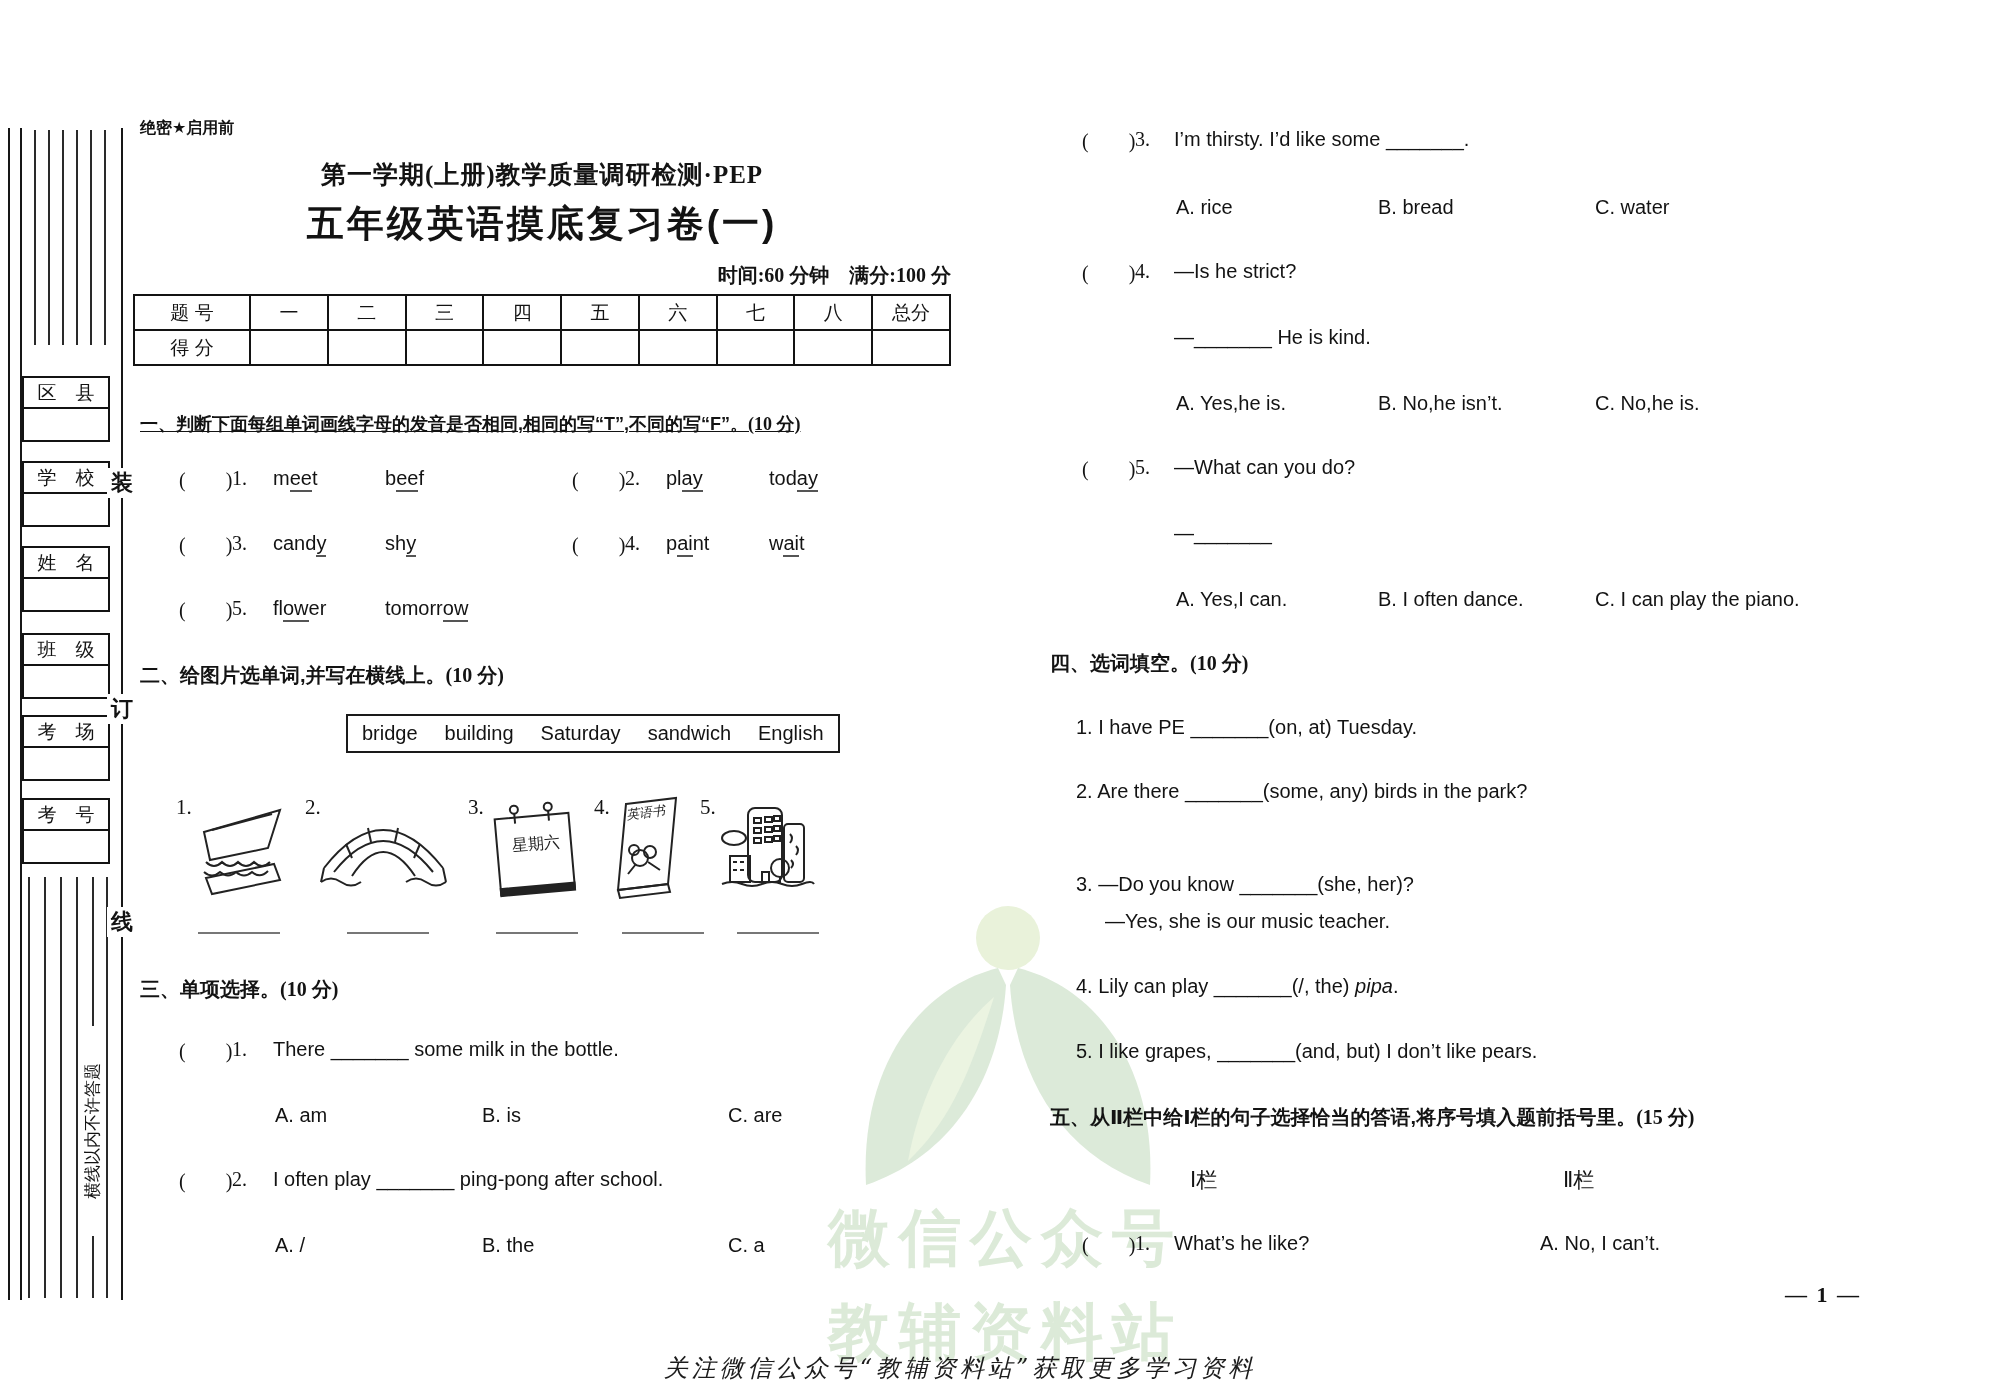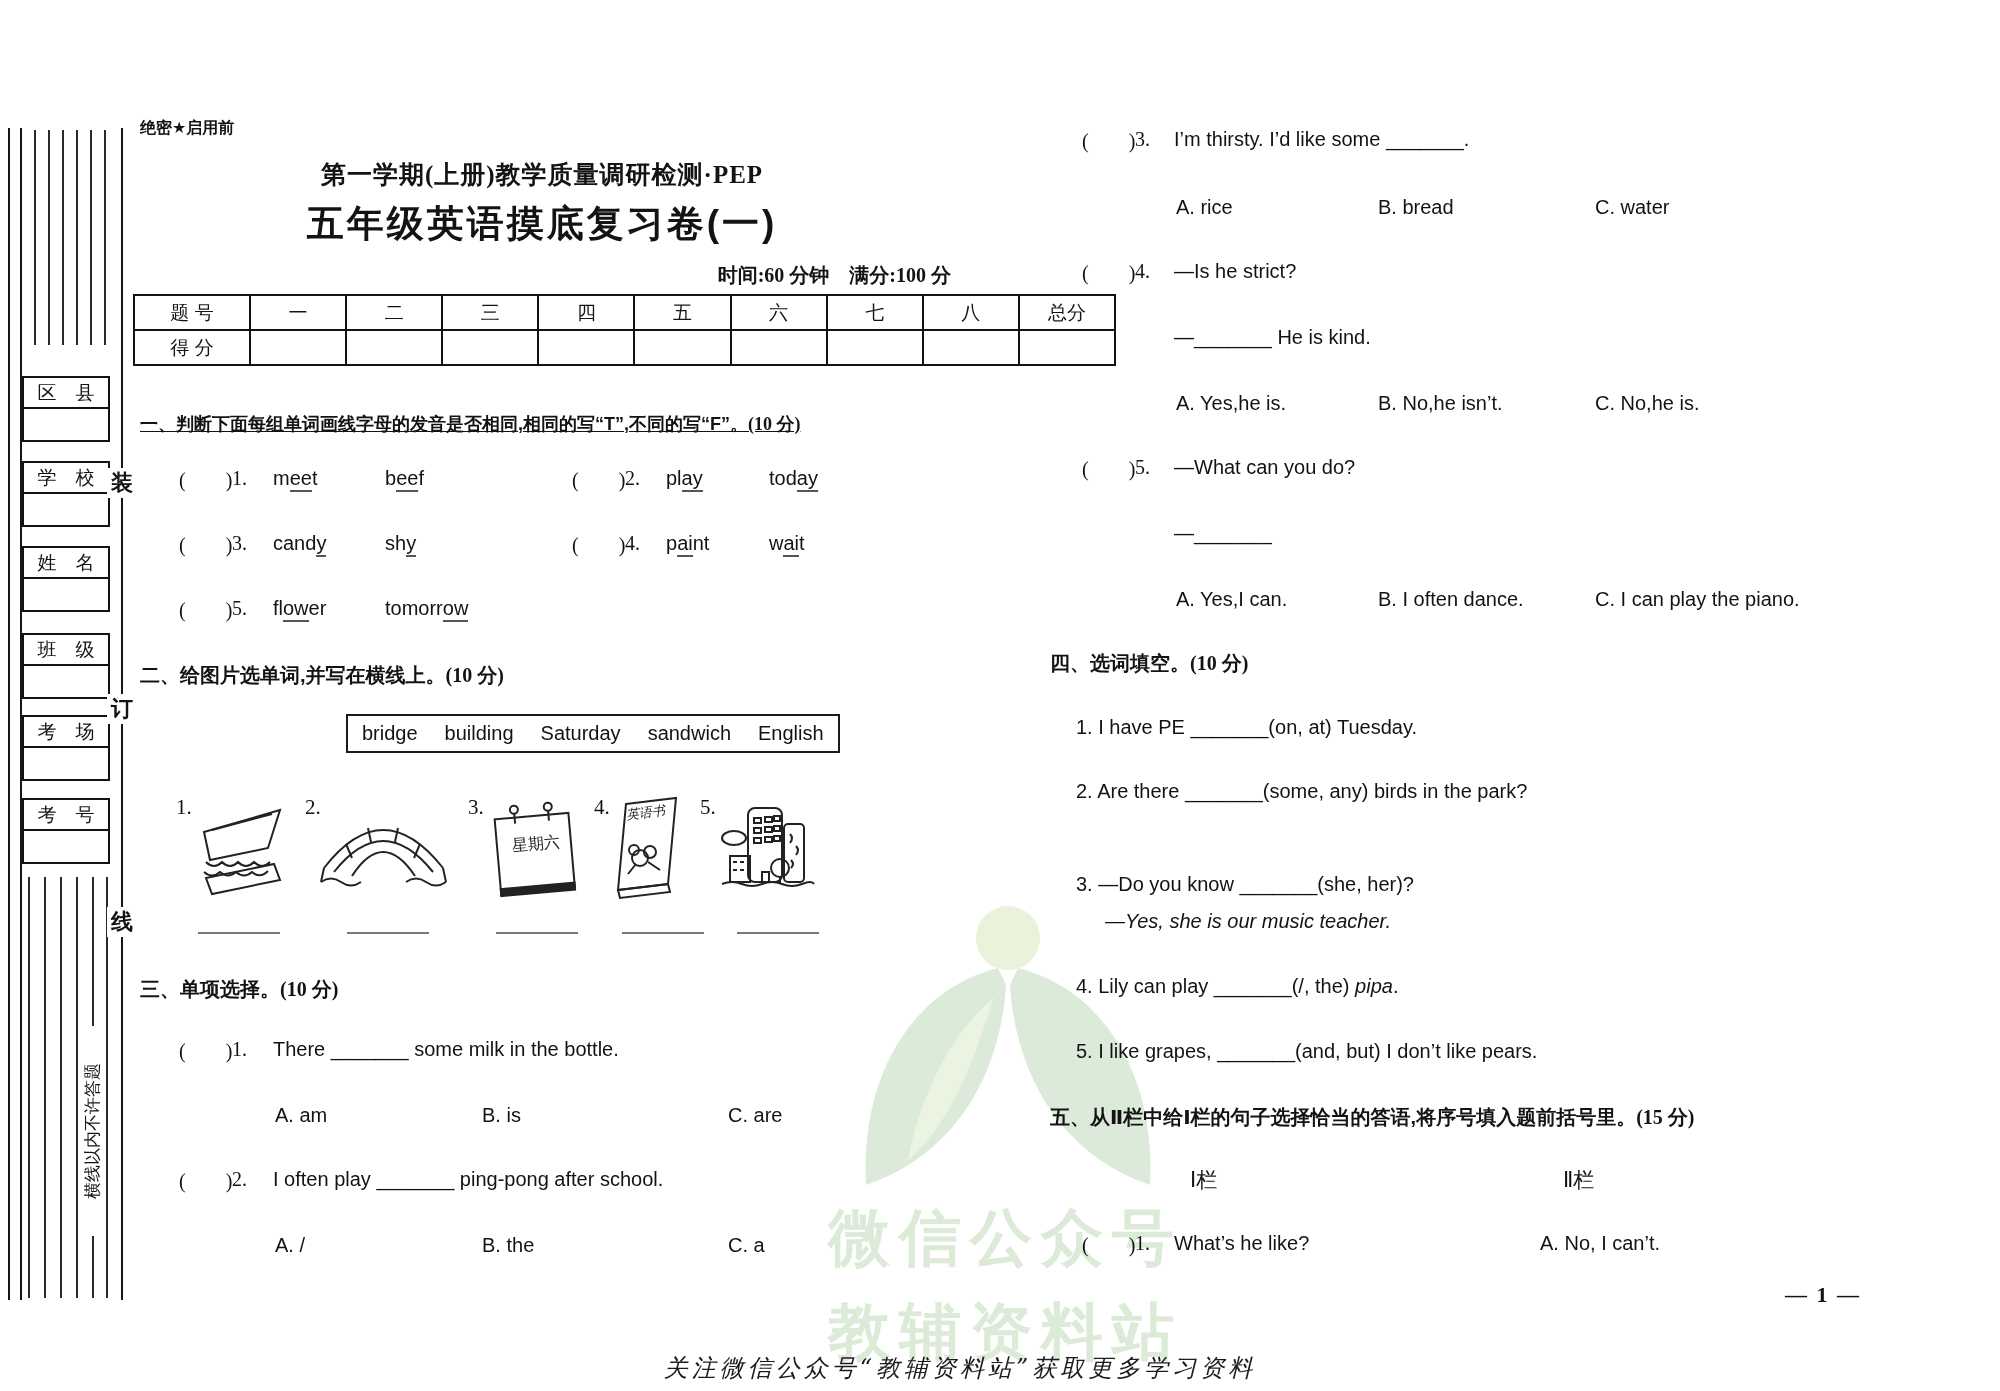--- a/index.html
+++ b/index.html
@@ -22,21 +22,21 @@
             transform:rotate(-90deg);font-size:17px;background:#fff;z-index:3;white-space:nowrap;}
   
   .h-secret{position:absolute;left:140px;top:118px;font-size:16px;font-weight:bold;z-index:2;}
   .h-sub{position:absolute;left:133px;top:158px;width:818px;text-align:center;font-size:25px;font-weight:bold;
          font-family:"Liberation Serif","DejaVu Serif",serif;letter-spacing:1px;z-index:2;}
   .h-title{position:absolute;left:133px;top:199px;width:818px;text-align:center;font-size:37px;font-weight:bold;
            letter-spacing:3px;z-index:2;}
   .h-time{position:absolute;left:133px;top:262px;width:818px;text-align:right;font-size:20px;font-weight:bold;
           font-family:"Liberation Serif","DejaVu Serif",serif;z-index:2;}
   
-  .stable{position:absolute;left:133px;top:294px;width:983px;border-collapse:collapse;z-index:2;
+  .stable{position:absolute;left:133px;top:294px;width:818px;border-collapse:collapse;z-index:2;
           font-size:19px;table-layout:fixed;padding-left:36px;}
   .stable td{border:2px solid #131313;text-align:center;height:33px;padding:0;white-space:pre;}
   
   .lcol,.rcol{position:absolute;top:0;height:1391px;z-index:2;}
   .lcol{left:140px;width:830px;}
   .rcol{left:1050px;width:900px;}
   .row{position:absolute;left:0;width:100%;height:30px;font-size:20px;white-space:nowrap;}
   .row>span{position:absolute;top:0;}
   .sect{font-size:20px;font-weight:bold;}
   .sect .pts{font-weight:bold;font-family:"Liberation Serif","DejaVu Serif",serif;}
@@ -363,21 +363,21 @@
 
     <div class="row" style="top:716px;">
       <span class="s4x">1. I have PE _______(on, at) Tuesday.</span>
     </div>
     <div class="row" style="top:780px;">
       <span class="s4x">2. Are there _______(some, any) birds in the park?</span>
     </div>
     <div class="row" style="top:873px;text-align:center;">
       <span class="s4x">3. —Do you know _______(she, her)?</span>
     </div>
-    <div class="row" style="top:910px;font-style:italic;">
+    <div class="row" style="top:910px;">
       <span class="s4sub">—Yes, she is our music teacher.</span>
     </div>
     <div class="row" style="top:975px;">
       <span class="s4x"><span>4. Lily can play _______(/, the) </span><i>pipa</i><span>.</span></span>
     </div>
     <div class="row" style="top:1040px;">
       <span class="s4x">5. I like grapes, _______(and, but) I don’t like pears.</span>
     </div>
 
     <div class="row sect" style="top:1104px;">

